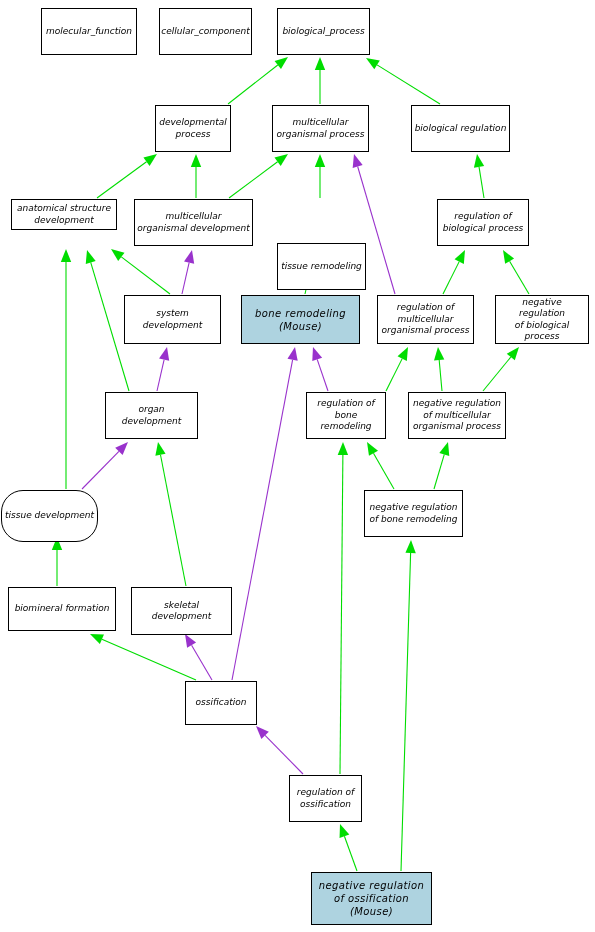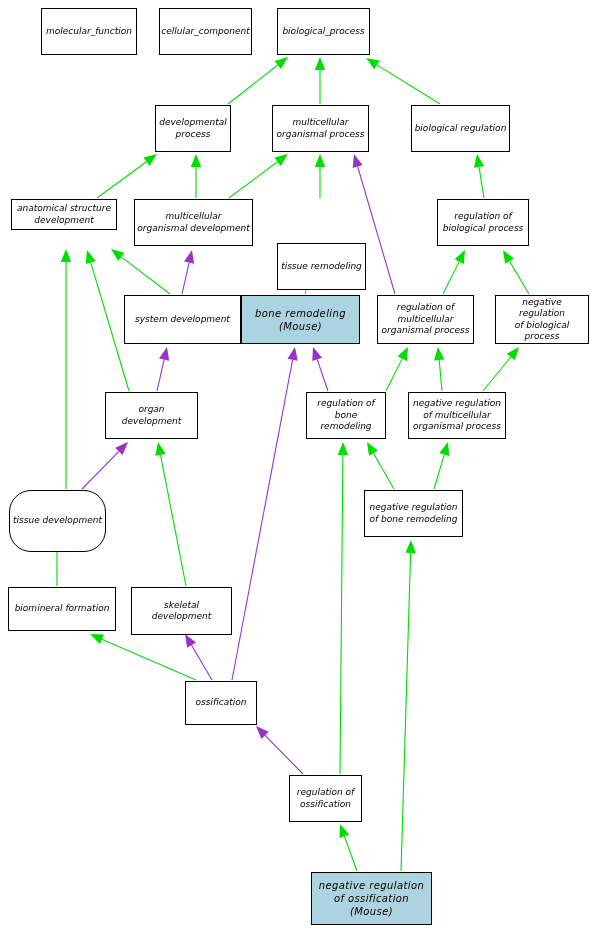--- a/index.html
+++ b/index.html
@@ -202,36 +202,36 @@
       <div class="node" style="left: 272px; top: 105px; width: 97px; height: 47px;"><span class="node-label">multicellular
 organismal process</span></div>
       <div class="node" style="left: 411px; top: 105px; width: 99px; height: 47px;"><span class="node-label">biological regulation</span></div>
       <div class="node" style="left: 11px; top: 199px; width: 106px; height: 31px;"><span class="node-label">anatomical structure
 development</span></div>
       <div class="node" style="left: 134px; top: 199px; width: 119px; height: 47px;"><span class="node-label">multicellular
 organismal development</span></div>
       <div class="node" style="left: 277px; top: 199px; width: 89px; height: 47px; margin-top: 44px;"><span class="node-label">tissue remodeling</span></div>
       <div class="node" style="left: 437px; top: 199px; width: 92px; height: 47px;"><span class="node-label">regulation of
 biological process</span></div>
-      <div class="node" style="left: 124px; top: 295px; width: 117px; height: 49px;"><span class="node-label">system development</span></div>
+      <div class="node" style="left: 124px; top: 295px; width: 97px; height: 49px;"><span class="node-label">system development</span></div>
       <div class="node highlight" style="left: 241px; top: 295px; width: 119px; height: 49px;"><span class="node-label">bone remodeling
 (Mouse)</span></div>
       <div class="node" style="left: 377px; top: 295px; width: 97px; height: 49px;"><span class="node-label">regulation of
 multicellular
 organismal process</span></div>
       <div class="node" style="left: 495px; top: 295px; width: 94px; height: 49px;"><span class="node-label">negative regulation
 of biological
 process</span></div>
       <div class="node" style="left: 105px; top: 392px; width: 93px; height: 47px;"><span class="node-label">organ development</span></div>
       <div class="node" style="left: 306px; top: 392px; width: 80px; height: 47px;"><span class="node-label">regulation of
 bone remodeling</span></div>
       <div class="node" style="left: 408px; top: 392px; width: 98px; height: 47px;"><span class="node-label">negative regulation
 of multicellular
 organismal process</span></div>
-      <div class="node" style="left: 9px; top: 490px; width: 97px; height: 62px; border-radius: 22px;"><span class="node-label">tissue development</span></div>
+      <div class="node" style="left: 1px; top: 490px; width: 97px; height: 52px; border-radius: 22px;"><span class="node-label">tissue development</span></div>
       <div class="node" style="left: 364px; top: 490px; width: 99px; height: 47px;"><span class="node-label">negative regulation
 of bone remodeling</span></div>
       <div class="node" style="left: 8px; top: 587px; width: 108px; height: 44px;"><span class="node-label">biomineral formation</span></div>
       <div class="node" style="left: 131px; top: 587px; width: 101px; height: 48px;"><span class="node-label">skeletal development</span></div>
       <div class="node" style="left: 185px; top: 681px; width: 72px; height: 44px;"><span class="node-label">ossification</span></div>
       <div class="node" style="left: 289px; top: 775px; width: 73px; height: 47px;"><span class="node-label">regulation of
 ossification</span></div>
       <div class="node highlight" style="left: 311px; top: 872px; width: 121px; height: 53px;"><span class="node-label">negative regulation
 of ossification
 (Mouse)</span></div>

